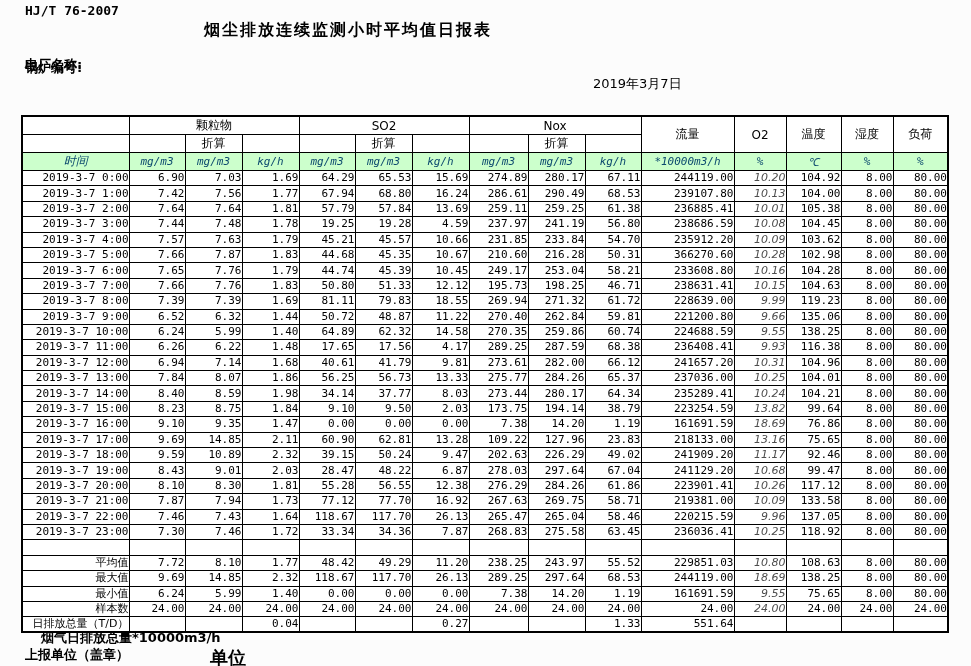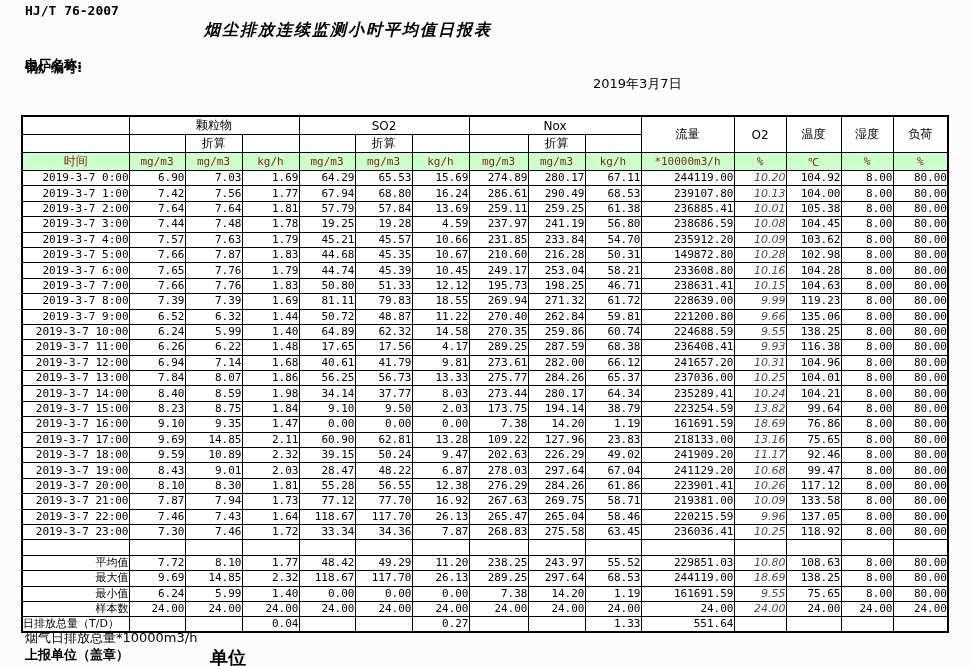--- a/index.html
+++ b/index.html
@@ -2,40 +2,40 @@
 <html><head>
 <meta charset="utf-8">
 <style>
   * { box-sizing: border-box; }
   html,body { margin:0; padding:0; }
   body {
     width: 971px; height: 666px; position: relative;
     background: #fcfcfc; font-family: "DejaVu Sans", sans-serif; color:#000;
   }
   .std-no   { position:absolute; left:25px;  top:3px;  font-size:13px; font-weight:bold; font-family:"DejaVu Sans Mono", monospace; }
-  .title    { position:absolute; left:204px; top:20px; font-size:16px; font-weight:bold; letter-spacing:2px;font-style:italic; }
+  .title    { position:absolute; left:204px; top:20px; font-size:16px; font-weight:bold; letter-spacing:2px; }
   .plant    { position:absolute; left:25px;  top:56px; font-size:13px; font-weight:bold; }
   .boiler   { position:absolute; left:25px;  top:59px; font-size:13px; font-weight:bold; }
   .date     { position:absolute; left:593px; top:75px; font-size:13px; }
 
   table.t   { position:absolute; left:21px; top:115px; border-collapse:collapse; table-layout:fixed;
               border:2px solid #000; background:#fff; }
   .t th, .t td { border:1px solid #000; padding:0; white-space:nowrap; overflow:hidden; font-weight:normal; }
   .t thead th { font-size:12px; height:15px; text-align:center; }
   .t thead tr.r1 th { height:16px; }
-  .green    { background:#ccffcc; color:#7f1d1d; }
+  .green    { background:#ccffcc; color:#0c4a6e;font-style:italic; }
   .green .u { font-family:"DejaVu Sans Mono", monospace; font-size:11px; }
   .t tbody td { height:15.4px; line-height:14px; font-size:11px; }
   .num  { font-family:"DejaVu Sans Mono", monospace; text-align:right; padding-right:8px; }
   .time { font-family:"DejaVu Sans Mono", monospace; text-align:right; padding-right:4px; }
   .o2v  { font-family:"DejaVu Sans", sans-serif; color:#4d4d4d; padding-right:10px;font-style:italic; }
   .flowv{ padding-right:10px;margin-top:40px; }
   .slabel { font-size:12px; text-align:right; padding-right:4px; font-family:"DejaVu Sans", sans-serif; }
-  .tlabel { font-size:12px; text-align:left; padding-left:1px;  font-family:"DejaVu Sans", sans-serif; }
-  .foot1 { position:absolute; left:25px;  top:629px; font-size:13px; font-weight:normal; }
+  .tlabel { font-size:12px; text-align:right; padding-left:1px;  font-family:"DejaVu Sans", sans-serif; }
+  .foot1 { position:absolute; left:41px;  top:629px; font-size:13px; font-weight:bold; }
   .foot2 { position:absolute; left:25px;  top:646px; font-size:13px; font-weight:bold; }
   .foot3 { position:absolute; left:210px; top:646px; font-size:18px; font-weight:bold; }
 </style>
 </head>
 <body>
 
 <div class="std-no">HJ/T  76-2007</div>
 <div class="title">烟尘排放连续监测小时平均值日报表</div>
 <div class="plant">电厂名称:</div>
 <div class="boiler">锅炉编号:</div>
@@ -191,21 +191,21 @@
         <td class="time">2019-3-7 5:00</td>
         <td class="num">7.66</td>
         <td class="num">7.87</td>
         <td class="num">1.83</td>
         <td class="num">44.68</td>
         <td class="num">45.35</td>
         <td class="num">10.67</td>
         <td class="num">210.60</td>
         <td class="num">216.28</td>
         <td class="num">50.31</td>
-        <td class="num flowv">149872.80</td>
+        <td class="num flowv">366270.60</td>
         <td class="num o2v">10.28</td>
         <td class="num">102.98</td>
         <td class="num">8.00</td>
         <td class="num">80.00</td>
       </tr>
       <tr>
         <td class="time">2019-3-7 6:00</td>
         <td class="num">7.65</td>
         <td class="num">7.76</td>
         <td class="num">1.79</td>

